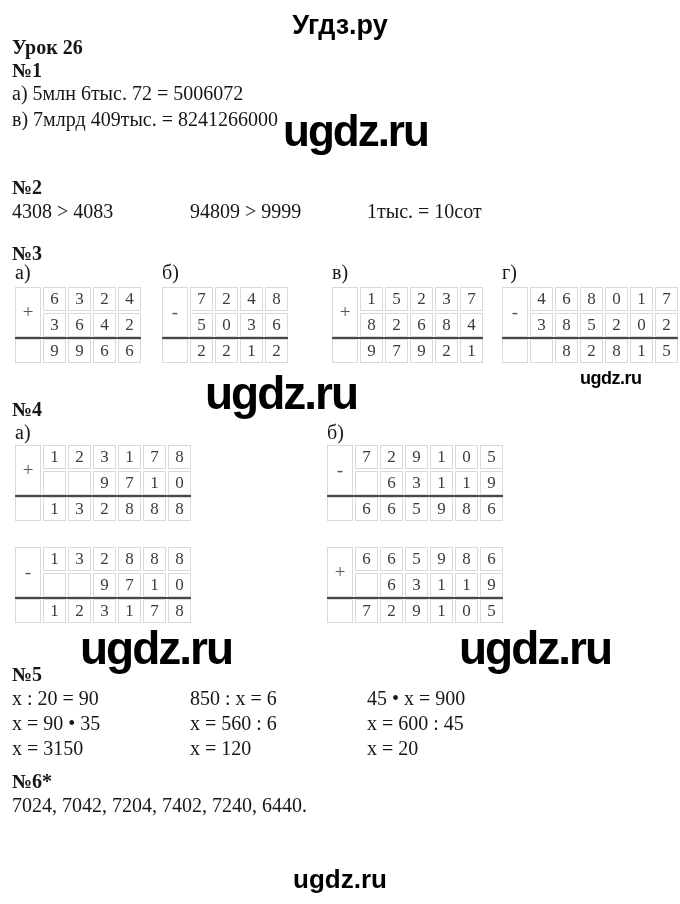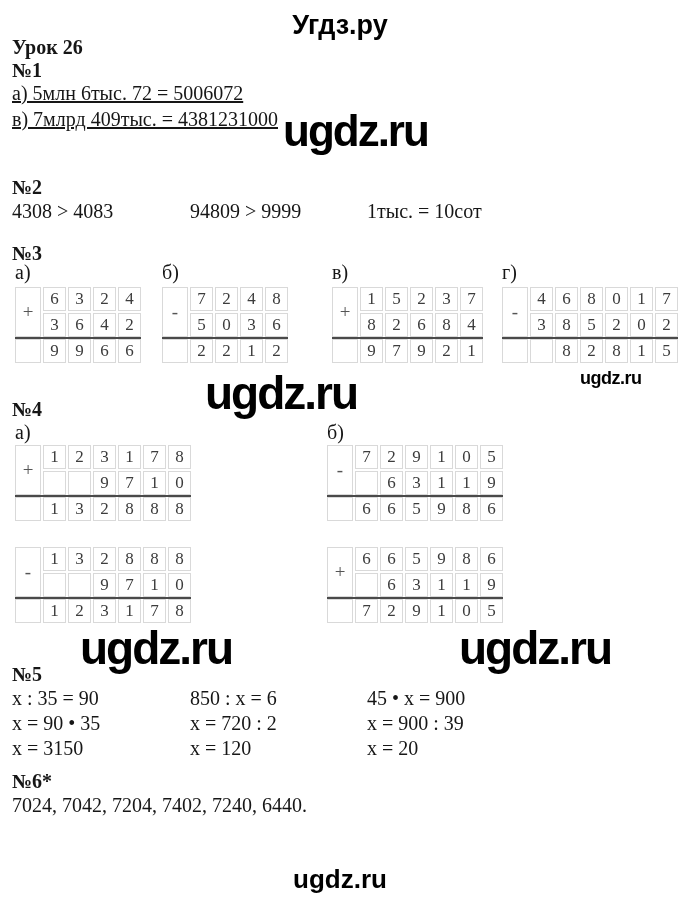--- a/index.html
+++ b/index.html
@@ -39,23 +39,23 @@
   .eqcol .txtline { line-height:25px; }
 </style>
 </head>
 <body>
 
 <div class="abs site-header">Угдз.ру</div>
 
 <div class="abs lesson-title">Урок 26</div>
 
 <div class="abs plabel" style="top:59px;">№1</div>
-<div class="abs" style="top:80px; left:12px;text-decoration:underline;">
+<div class="abs" style="top:80px; left:12px;">
   <div class="txtline">а) 5млн 6тыс. 72 = 5006072</div>
-  <div class="txtline">в) 7млрд 409тыс. = 4381231000</div>
+  <div class="txtline">в) 7млрд 409тыс. = 8241266000</div>
 </div>
 <div class="abs wm wm-med" style="left:283px; top:109px;">ugdz.ru</div>
 
 <div class="abs plabel" style="top:176px;">№2</div>
 <div class="abs txtline" style="top:198px; left:12px;">4308 &gt; 4083</div>
 <div class="abs txtline" style="top:198px; left:190px;">94809 &gt; 9999</div>
 <div class="abs txtline" style="top:198px; left:367px;">1тыс. = 10сот</div>
 
 <div class="abs plabel" style="top:242px;">№3</div>
 <div class="abs grid-label" style="top:261px; left:15px;">а)</div>
@@ -235,32 +235,32 @@
     <div class="gcell" style="grid-area: 3 / 5;">1</div>
     <div class="gcell" style="grid-area: 3 / 6;">0</div>
     <div class="gcell" style="grid-area: 3 / 7;">5</div>
     <div class="sumline"></div>
   </div>
 <div class="abs wm wm-big" style="left:80px;  top:625px;">ugdz.ru</div>
 <div class="abs wm wm-big" style="left:459px; top:625px;">ugdz.ru</div>
 
 <div class="abs plabel" style="top:663px;">№5</div>
 <div class="abs eqcol" style="top:686px; left:12px;">
-  <div class="txtline">x : 35 = 90</div>
+  <div class="txtline">x : 20 = 90</div>
   <div class="txtline">x = 90 • 35</div>
   <div class="txtline">x = 3150</div>
 </div>
 <div class="abs eqcol" style="top:686px; left:190px;">
   <div class="txtline">850 : x = 6</div>
-  <div class="txtline">x = 720 : 2</div>
+  <div class="txtline">x = 560 : 6</div>
   <div class="txtline">x = 120</div>
 </div>
 <div class="abs eqcol" style="top:686px; left:367px;">
   <div class="txtline">45 • x = 900</div>
-  <div class="txtline">x = 900 : 39</div>
+  <div class="txtline">x = 600 : 45</div>
   <div class="txtline">x = 20</div>
 </div>
 
 <div class="abs plabel" style="top:770px;">№6*</div>
 <div class="abs" style="top:793px; left:12px;">
   <div class="txtline" style="line-height:24px;">7024, 7042, 7204, 7402, 7240, 6440.</div>
 </div>
 
 <div class="abs footer-logo">ugdz.ru</div>
 

